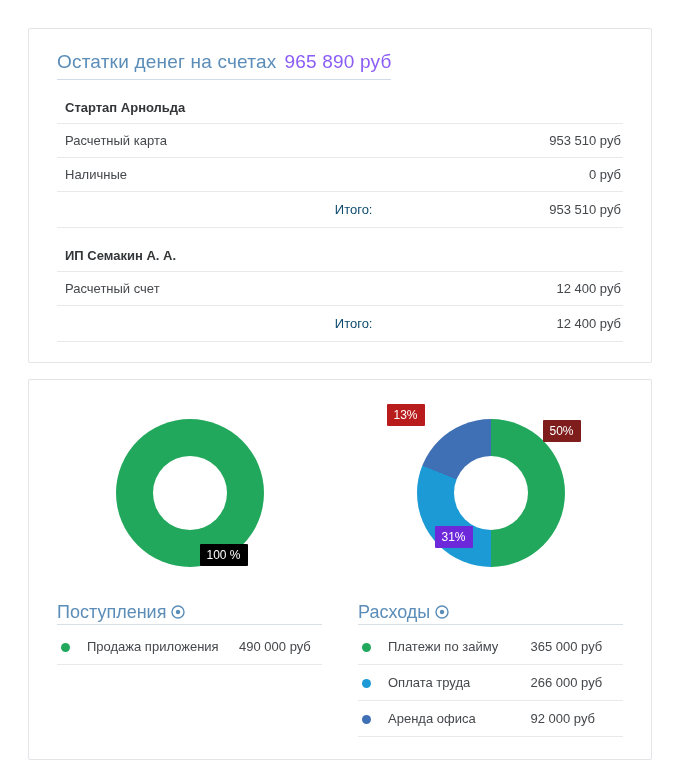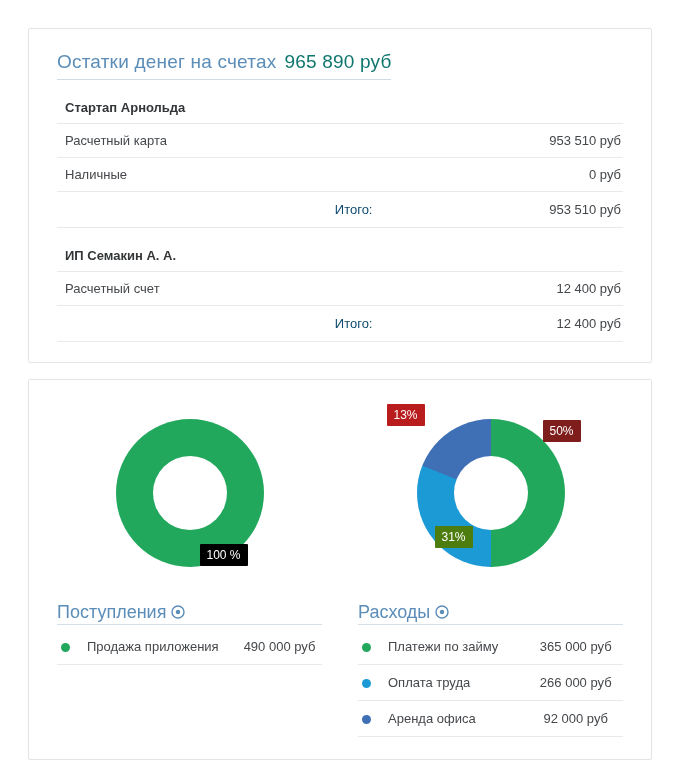--- a/index.html
+++ b/index.html
@@ -39,21 +39,21 @@
     font-size: 19px;
     color: #5b8db8;
     font-weight: normal;
     letter-spacing: 0.2px;
     display: inline-block;
     border-bottom: 1px solid #cfdce7;
     padding-bottom: 6px;
     margin: 0 0 6px 0;
   }
   .balances-title .amount {
-    color: #0f766e;
+    color: #8b5cf6;
     font-size: 19px;
     margin-left: 8px;
   }
 
   table.acct {
     width: 100%;
     border-collapse: collapse;
     font-size: 13px;
     color: #44474b;
   }
@@ -159,21 +159,21 @@
   }
   table.legend td {
     padding: 10px 2px 10px 2px;
     border-bottom: 1px solid #e7e9ec;
   }
   table.legend td.dotcell {
     width: 22px;
     padding-left: 4px;
   }
   table.legend td.right {
-    text-align: center;
+    text-align: left;
     white-space: nowrap;
   }
   .dot {
     display: inline-block;
     width: 9px;
     height: 9px;
     border-radius: 50%;
     vertical-align: middle;
   }
 </style>
@@ -249,21 +249,21 @@
             <td class="right">490 000 руб</td>
           </tr>
         </tbody>
       </table>
     </div>
 
     <div class="chart-col">
       <div class="donut-wrap">
         <div class="donut" style="background: conic-gradient(#22a85c 0deg 180deg, #1b9ad6 180deg 291.6deg, #3f6fb5 291.6deg 360deg);"></div>
         <span class="tag" style="background:#7f1d1d; left: 50%; margin-left: 52px; top: 22px;">50%</span>
-        <span class="tag" style="background:#4d7c0f; left: 50%; margin-left: -56px; top: 128px;">31%</span>
+        <span class="tag" style="background:#6d28d9; left: 50%; margin-left: -56px; top: 128px;">31%</span>
         <span class="tag" style="background:#b91c1c; left: 50%; margin-left: -104px; top: 6px;">13%</span>
       </div>
 
       <span class="section-title">
         <span>Расходы</span><span class="target-icon"><svg width="14" height="14" viewBox="0 0 14 14">
               <circle cx="7" cy="7" r="6" fill="none" stroke="#5b8db8" stroke-width="1.4"></circle>
               <circle cx="7" cy="7" r="2.2" fill="#5b8db8"></circle>
             </svg></span>
       </span>
 

